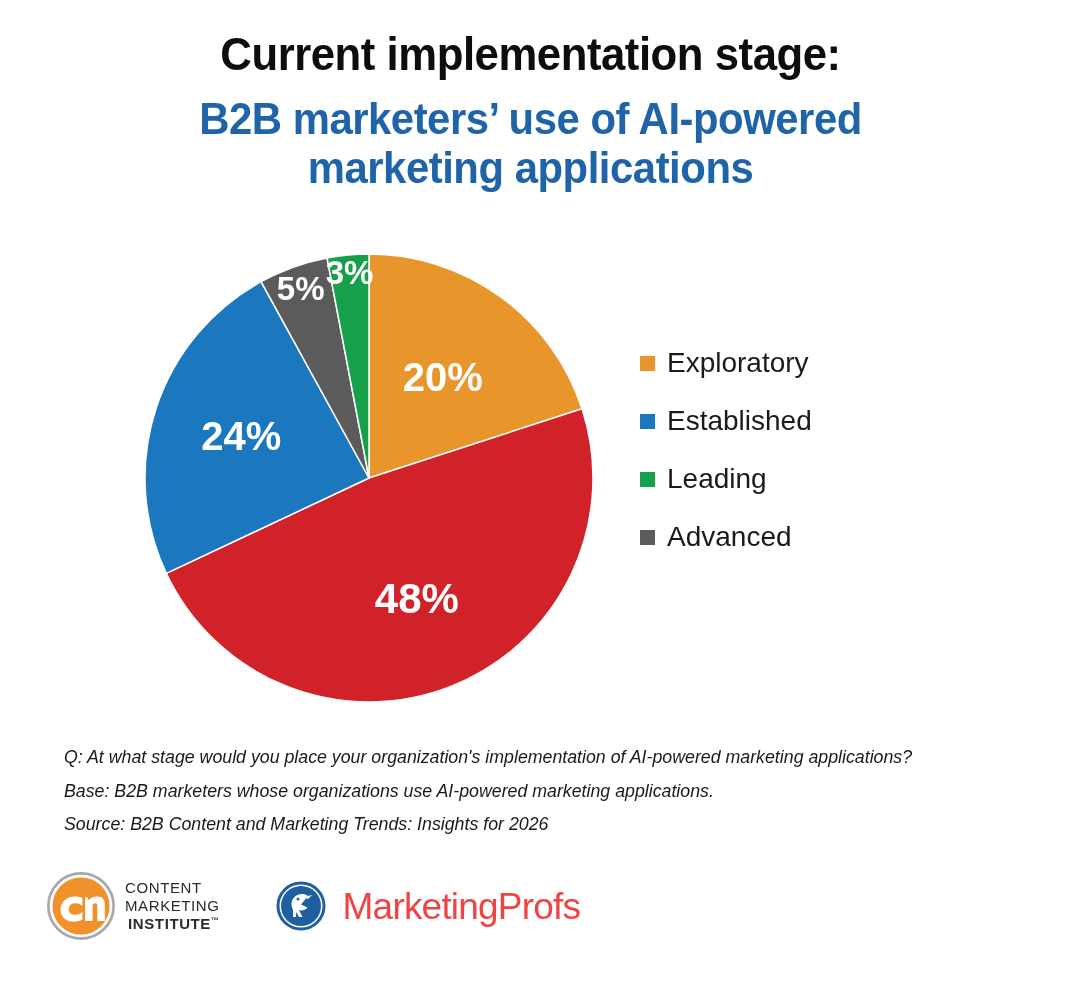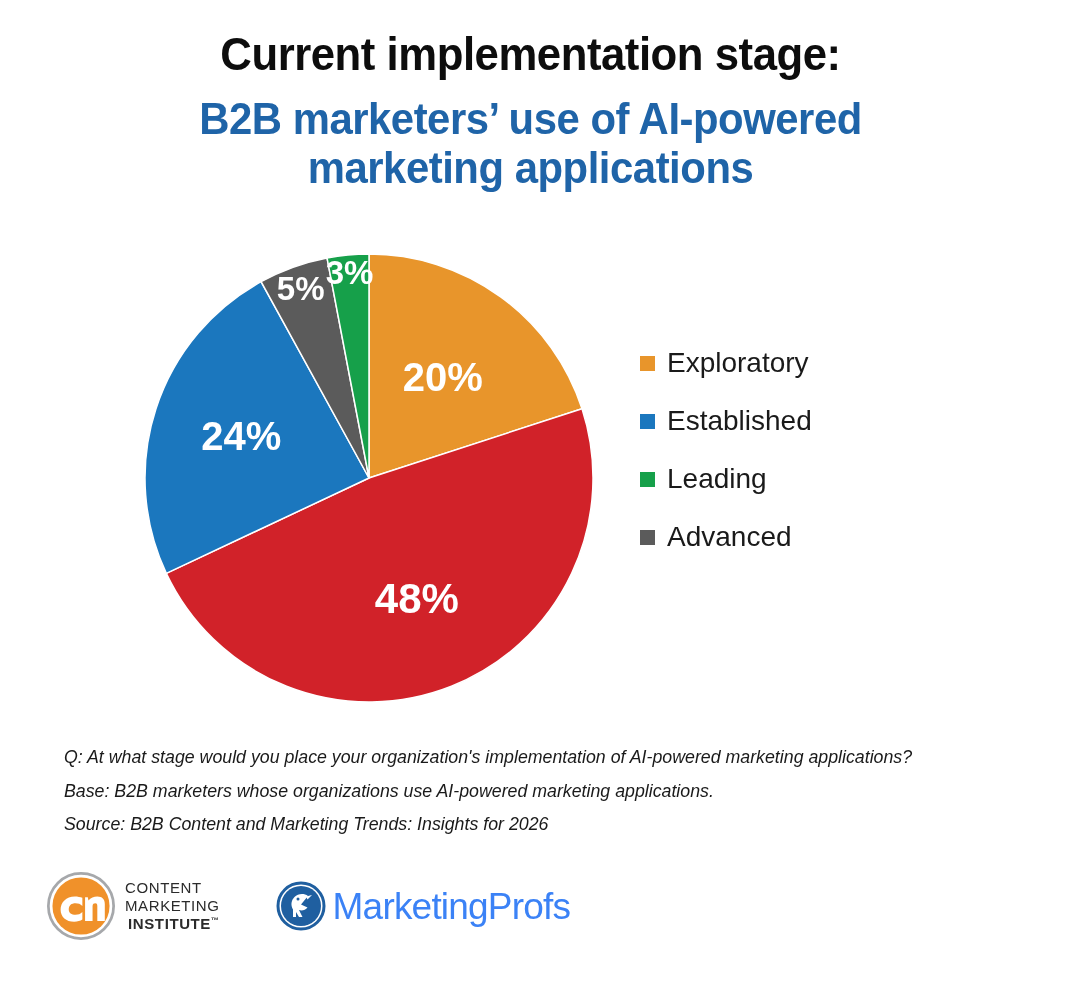--- a/index.html
+++ b/index.html
@@ -157,24 +157,24 @@
     align-items: center;
     margin-left: 56px;
     height: 72px;
   }
   #mp-mark {
     width: 50px;
     height: 50px;
     flex: 0 0 50px;
   }
   #mp-wordmark {
-    margin-left: 7px;
+    margin-left: 17px;
     font-family: "Liberation Sans", sans-serif;
     font-size: 37px;
-    color: #3b82f6;
+    color: #ef4444;
     letter-spacing: -0.8px;
     line-height: 1;
   }
 </style>
 </head>
 <body>
 
 <div id="title-block">
   <div class="title-line" id="title-line-1">Current implementation stage:</div>
   <div class="title-line title-line-blue">B2B marketers’ use of AI-powered</div>

